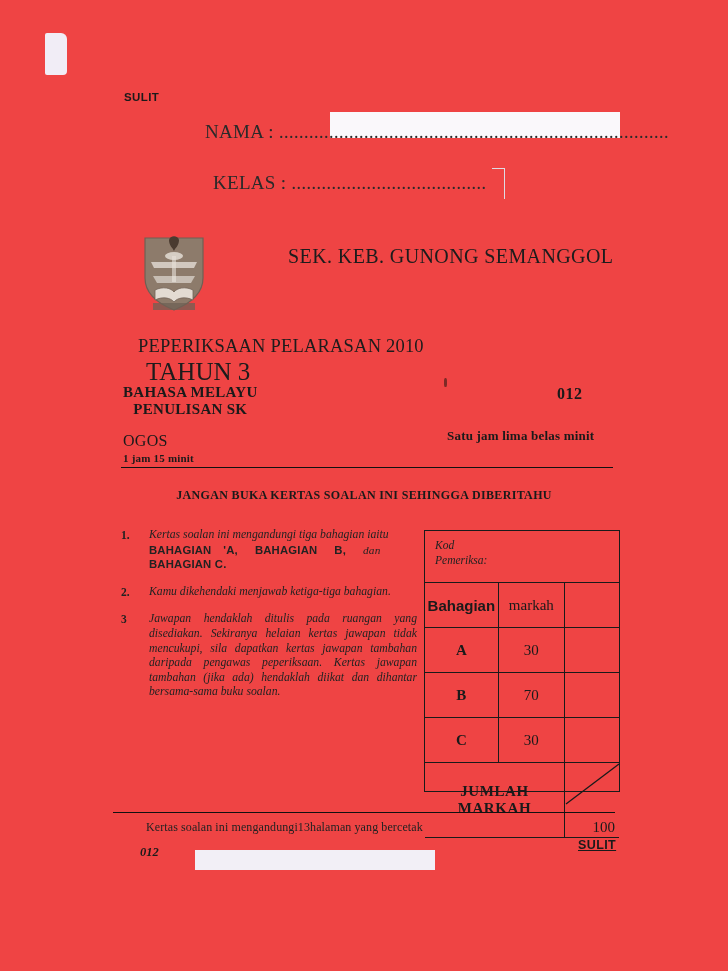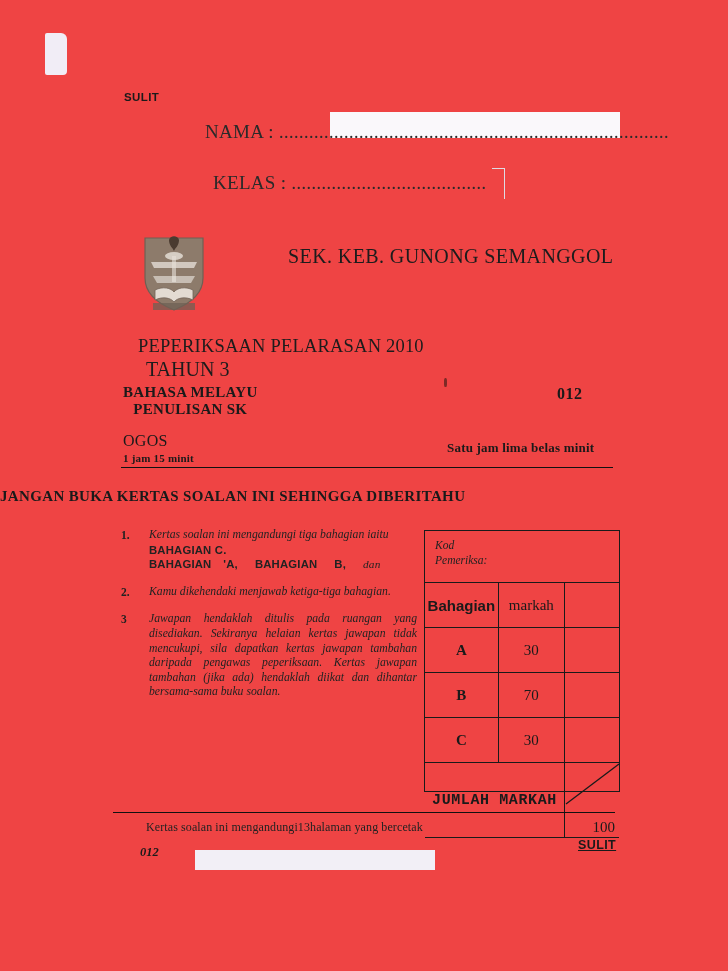--- a/index.html
+++ b/index.html
@@ -91,21 +91,21 @@
     position: absolute;
     left: 138px; top: 336px;
     font-size: 18.5px;
     letter-spacing: .2px;
     white-space: nowrap;
     color: #1c1c1c;
   }
   .exam-year {
     position: absolute;
     left: 146px; top: 358px;
-    font-size: 20px;
+    font-size: 25px;
     white-space: nowrap;
     color: #1c1c1c;
   }
 
   .subject {
     position: absolute;
     left: 123px; top: 384px;
     font-family: "Liberation Serif", serif;
     font-weight: bold;
     font-size: 15px;
@@ -130,42 +130,42 @@
   }
   .dur-left {
     position: absolute;
     left: 123px; top: 452px;
     font-weight: bold;
     font-size: 11px;
     letter-spacing: .2px;
   }
   .dur-right {
     position: absolute;
-    left: 447px; top: 440px;
+    left: 447px; top: 428px;
     font-weight: bold;
     font-size: 13px;
     letter-spacing: .2px;
     white-space: nowrap;
     text-align: right;
   }
   .rule-top {
     position: absolute;
     left: 121px; top: 467px;
     width: 492px;
     border-top: 1.6px solid #111;
   }
 
   .warning {
     position: absolute;
     left: 0; top: 488px;
     width: 728px;
-    text-align: left;
+    text-align: center;
     font-family: "Liberation Serif", serif;
     font-weight: bold;
-    font-size: 15px;
+    font-size: 12px;
     letter-spacing: .35px;
   }
 
   .instructions {
     position: absolute;
     left: 121px; top: 528px;
     width: 296px;
   }
   .ins-item {
     position: relative;
@@ -237,21 +237,21 @@
   .col-emp { width: 28%; }
   .hdr-bhg {
     font-family: "Liberation Sans", sans-serif;
     font-weight: bold;
     font-size: 11.5px;
   }
   .hdr-mrk { font-size: 15px; }
   .bhg-letter { font-weight: bold; font-size: 17px; }
   .mark-val { font-size: 14px; margin-left: 48px; }
   .total-cell {
-    font-family: Liberation Mono, monospace;
+    font-family: Liberation Serif, serif;
     font-weight: bold;
     font-size: 13px;
     letter-spacing: .6px;
   }
   .diag-cell { position: relative; padding: 16px; }
   .diag-cell svg { position: absolute; left: 0; top: 0; }
   .total-val {
     position: absolute;
     right: 4px; bottom: 1px;
     font-size: 15px;
@@ -339,32 +339,32 @@
   <div class="dur-left">1 jam 15 minit</div>
   <div class="dur-right">Satu jam lima belas minit</div>
   <div class="rule-top"></div>
 
   <div class="warning">JANGAN BUKA KERTAS SOALAN INI SEHINGGA DIBERITAHU</div>
 
   <div class="instructions">
     <div class="ins-item">
       <span class="ins-num">1.</span>
       <span>Kertas soalan ini mengandungi tiga bahagian iaitu</span>
-      <span class="ins-1-line2">BAHAGIAN C.</span>
       <span class="ins-1-line2">
         <span>BAHAGIAN</span>
         <span class="wide-sp">&nbsp;</span>
         <span>'A,</span>
         <span class="wide-sp">&nbsp;&nbsp;</span>
         <span>BAHAGIAN</span>
         <span class="wide-sp">&nbsp;&nbsp;</span>
         <span>B,</span>
         <span class="wide-sp">&nbsp;&nbsp;</span>
         <span style="font-style:italic;font-family:'Liberation Serif',serif;font-weight:normal">dan</span>
       </span>
+      <span class="ins-1-line2">BAHAGIAN C.</span>
     </div>
 
     <div class="ins-item">
       <span class="ins-num">2.</span>
       <span>Kamu dikehendaki menjawab ketiga-tiga bahagian.</span>
     </div>
 
     <div class="ins-item">
       <span class="ins-num">3</span>
       <span>Jawapan hendaklah ditulis pada ruangan yang disediakan. Sekiranya helaian kertas jawapan tidak mencukupi, sila dapatkan kertas jawapan tambahan daripada pengawas peperiksaan. Kertas jawapan tambahan (jika ada) hendaklah diikat dan dihantar bersama-sama buku soalan.</span>

